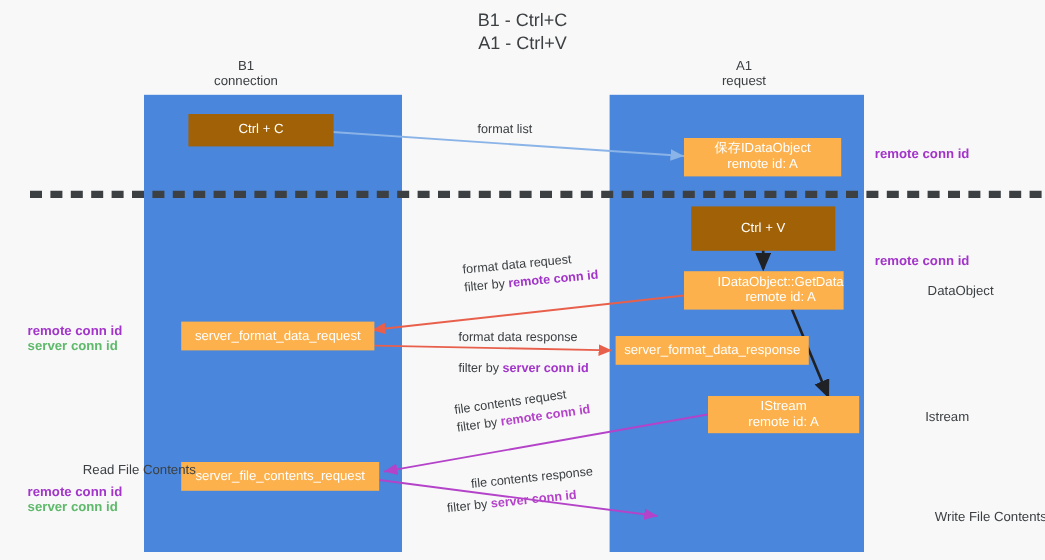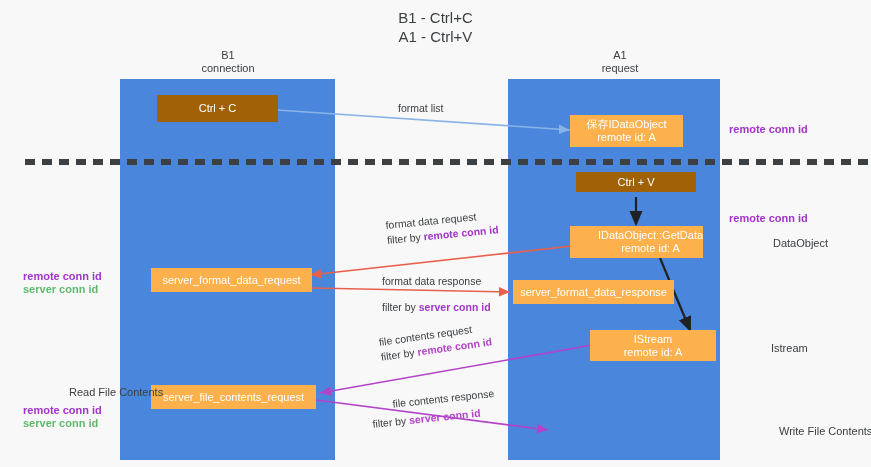--- a/index.html
+++ b/index.html
@@ -54,21 +54,21 @@
   #edges{position:absolute;left:0;top:0;width:871px;height:467px;pointer-events:none;}
 </style>
 </head>
 <body>
 
 <div id="stage">
 
   <div class="abs title">B1 - Ctrl+C
 A1 - Ctrl+V</div>
 
-  <div class="abs col-cap" style="left:158px;top:49px;width:140px;">B1
+  <div class="abs col-cap" style="left:135px;top:49px;width:140px;">B1
 connection</div>
   <div class="abs col-cap" style="left:550px;top:49px;width:140px;">A1
 request</div>
 
   <div class="abs lane" style="left:120px;top:79px;width:215px;height:381px;"></div>
   <div class="abs lane" style="left:508px;top:79px;width:212px;height:381px;"></div>
 
   <svg id="edges" viewBox="0 0 871 467">
     <defs>
       <marker id="ah-blue" markerWidth="8" markerHeight="8" refX="7" refY="3" orient="auto">
@@ -97,24 +97,24 @@
 
     <line x1="312" y1="288" x2="510" y2="292" stroke="#e8604c" stroke-width="1.6" marker-end="url(#ah-red)"></line>
 
     <line x1="592" y1="345" x2="320" y2="393" stroke="#b443c9" stroke-width="1.6" marker-end="url(#ah-mag)"></line>
 
     <line x1="316" y1="400" x2="548" y2="430" stroke="#b443c9" stroke-width="1.6" marker-end="url(#ah-mag)"></line>
   </svg>
 
   <div class="abs box green" style="left:157px;top:95px;width:121px;height:27px;">Ctrl + C</div>
 
-  <div class="abs box orange" style="left:570px;top:115px;width:113px;height:32px;">保存IDataObject
+  <div class="abs box orange" style="left:570px;top:115px;width:131px;height:32px;">保存IDataObject
 remote id: A</div>
 
-  <div class="abs box green" style="left:576px;top:172px;width:120px;height:20px;">Ctrl + V</div>
+  <div class="abs box green" style="left:576px;top:172px;width:120px;height:37px;">Ctrl + V</div>
 
   <div class="abs box orange" style="left:570px;top:226px;width:133px;height:32px;padding-left:32px;">IDataObject::GetData
 remote id: A</div>
 
   <div class="abs box orange" style="left:151px;top:268px;width:161px;height:24px;">server_format_data_request</div>
 
   <div class="abs box orange" style="left:513px;top:280px;width:161px;height:24px;">server_format_data_response</div>
 
   <div class="abs box orange" style="left:590px;top:330px;width:126px;height:31px;">IStream
 remote id: A</div>

